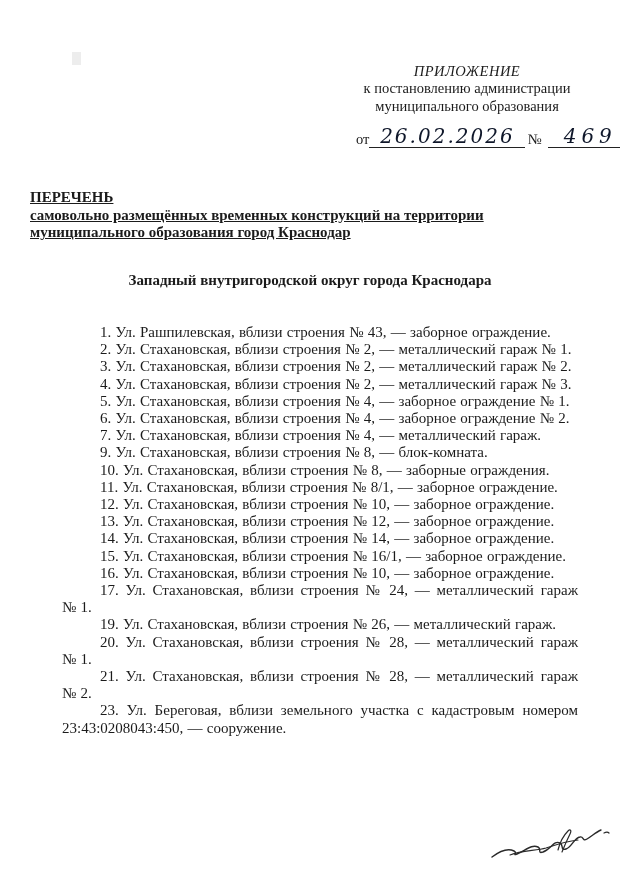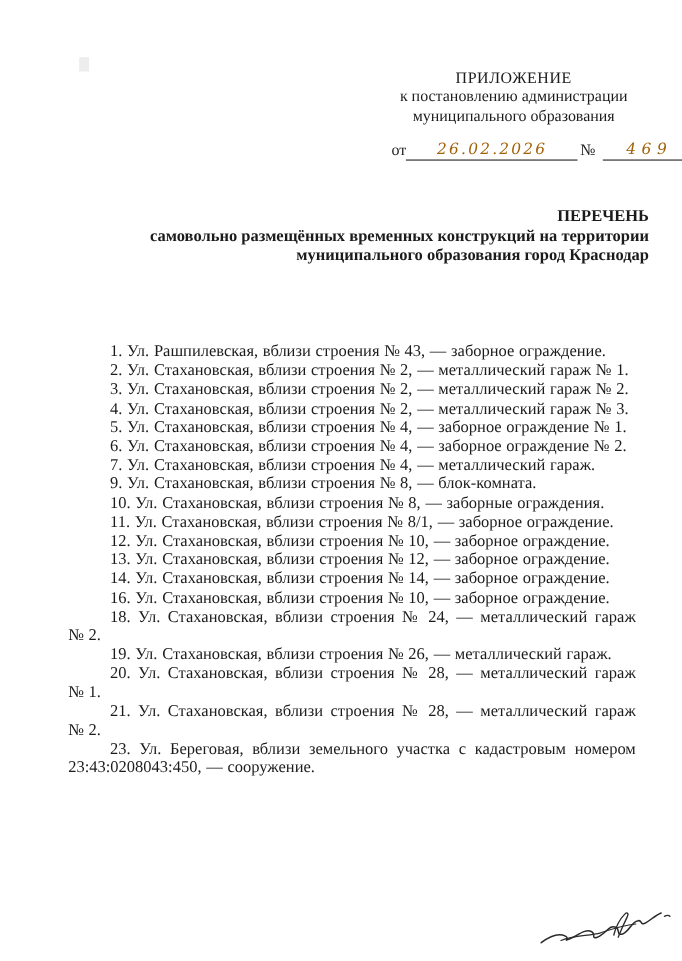--- a/index.html
+++ b/index.html
@@ -17,60 +17,60 @@
     position:absolute; top:52px; left:72px;
     width:9px; height:13px;
     background:#ededed;
   }
   
   .appendix-block {
     position:absolute; top:63px; left:350px; width:234px;
     text-align:center;
     font-size:14.5px; line-height:17.4px;
   }
-  .appendix-label { letter-spacing:0.5px; }
+  .appendix-label { letter-spacing:0.5px;font-style:italic; }
   
   .date-row {
     position:absolute; top:127px; left:356px;
     display:flex; align-items:flex-end;
     font-size:14.5px;
   }
   .blank {
     border-bottom:1.6px solid #222;
     text-align:center;
     display:inline-block;
   }
   .blank-date { width:156px; }
   .blank-number { width:84px; margin-left:7px; }
   .hand {
     font-family:"DejaVu Serif", serif;
     font-style:italic;
-    font-size:14px; line-height:18px;
-    color:#a16207;
+    font-size:20px; line-height:18px;
+    color:#0f172a;
     letter-spacing:2px;
     white-space:nowrap;
   }
   .hand-number { letter-spacing:5px; }
   .num-label { margin-left:2px; }
   
   .title-block {
     position:absolute; top:189px; left:30px; width:560px;
-    text-align:right;
+    text-align:left;
     font-weight:bold;
-    font-size:15px; line-height:17.6px;
+    font-size:15px; line-height:17.6px;text-decoration:underline;
   }
   .section-heading {
     position:absolute; top:272px; left:30px; width:560px;
     text-align:center;
     font-weight:bold;
     font-size:15px;
   }
   
   .construction-list {
-    position:absolute; top:312px; left:62px; width:516px;
+    position:absolute; top:324px; left:62px; width:516px;
     font-size:15px; line-height:17.2px;
     text-align:justify;
   }
   .list-item {
     margin:0;
     text-indent:38px;
     word-spacing:0.5px;
   }
   
   .signature {
@@ -97,37 +97,39 @@
       <span class="num-label">№</span>
       <span class="blank blank-number"><span class="hand hand-number">469</span></span>
   </div>
 
   <div class="title-block">
     <div>ПЕРЕЧЕНЬ</div>
     <div>самовольно размещённых временных конструкций на территории</div>
     <div>муниципального образования город Краснодар</div>
   </div>
 
+  <div class="section-heading">Западный внутригородской округ города Краснодара</div>
 
   <div class="construction-list">
       <p class="list-item">1. Ул. Рашпилевская, вблизи строения №&nbsp;43, — заборное ограждение.</p>
       <p class="list-item">2. Ул. Стахановская, вблизи строения №&nbsp;2, — металлический гараж №&nbsp;1.</p>
       <p class="list-item">3. Ул. Стахановская, вблизи строения №&nbsp;2, — металлический гараж №&nbsp;2.</p>
       <p class="list-item">4. Ул. Стахановская, вблизи строения №&nbsp;2, — металлический гараж №&nbsp;3.</p>
       <p class="list-item">5. Ул. Стахановская, вблизи строения №&nbsp;4, — заборное ограждение №&nbsp;1.</p>
       <p class="list-item">6. Ул. Стахановская, вблизи строения №&nbsp;4, — заборное ограждение №&nbsp;2.</p>
       <p class="list-item">7. Ул. Стахановская, вблизи строения №&nbsp;4, — металлический гараж.</p>
       <p class="list-item">9. Ул. Стахановская, вблизи строения №&nbsp;8, — блок-комната.</p>
       <p class="list-item">10. Ул. Стахановская, вблизи строения №&nbsp;8, — заборные ограждения.</p>
       <p class="list-item">11. Ул. Стахановская, вблизи строения №&nbsp;8/1, — заборное ограждение.</p>
       <p class="list-item">12. Ул. Стахановская, вблизи строения №&nbsp;10, — заборное ограждение.</p>
       <p class="list-item">13. Ул. Стахановская, вблизи строения №&nbsp;12, — заборное ограждение.</p>
       <p class="list-item">14. Ул. Стахановская, вблизи строения №&nbsp;14, — заборное ограждение.</p>
+      <p class="list-item">15. Ул. Стахановская, вблизи строения №&nbsp;16/1, — заборное ограждение.</p>
       <p class="list-item">16. Ул. Стахановская, вблизи строения №&nbsp;10, — заборное ограждение.</p>
-      <p class="list-item">18. Ул. Стахановская, вблизи строения №&nbsp;24, — металлический гараж №&nbsp;2.</p>
+      <p class="list-item">17. Ул. Стахановская, вблизи строения №&nbsp;24, — металлический гараж №&nbsp;1.</p>
       <p class="list-item">19. Ул. Стахановская, вблизи строения №&nbsp;26, — металлический гараж.</p>
       <p class="list-item">20. Ул. Стахановская, вблизи строения №&nbsp;28, — металлический гараж №&nbsp;1.</p>
       <p class="list-item">21. Ул. Стахановская, вблизи строения №&nbsp;28, — металлический гараж №&nbsp;2.</p>
       <p class="list-item">23. Ул. Береговая, вблизи земельного участка с кадастровым номером 23:43:0208043:450, — сооружение.</p>
     </div>
 
   <div class="signature">
     <svg width="122" height="42" viewBox="0 0 122 42">
       <path d="M4,33 C12,27 20,24 26,27 C30,29 24,32 29,30 C38,26 44,20 50,23 C54,25 49,30 55,28 C63,25 66,16 72,19 C76,21 72,27 78,25 C84,23 86,14 92,13 C96,12 94,18 99,15 C104,12 108,8 113,6" fill="none" stroke="#2a2a2a" stroke-width="1.4" stroke-linecap="round"></path>
       <path d="M22,31 C34,26 48,27 58,24 C70,20 80,17 90,16" fill="none" stroke="#2a2a2a" stroke-width="1.1" stroke-linecap="round"></path>

